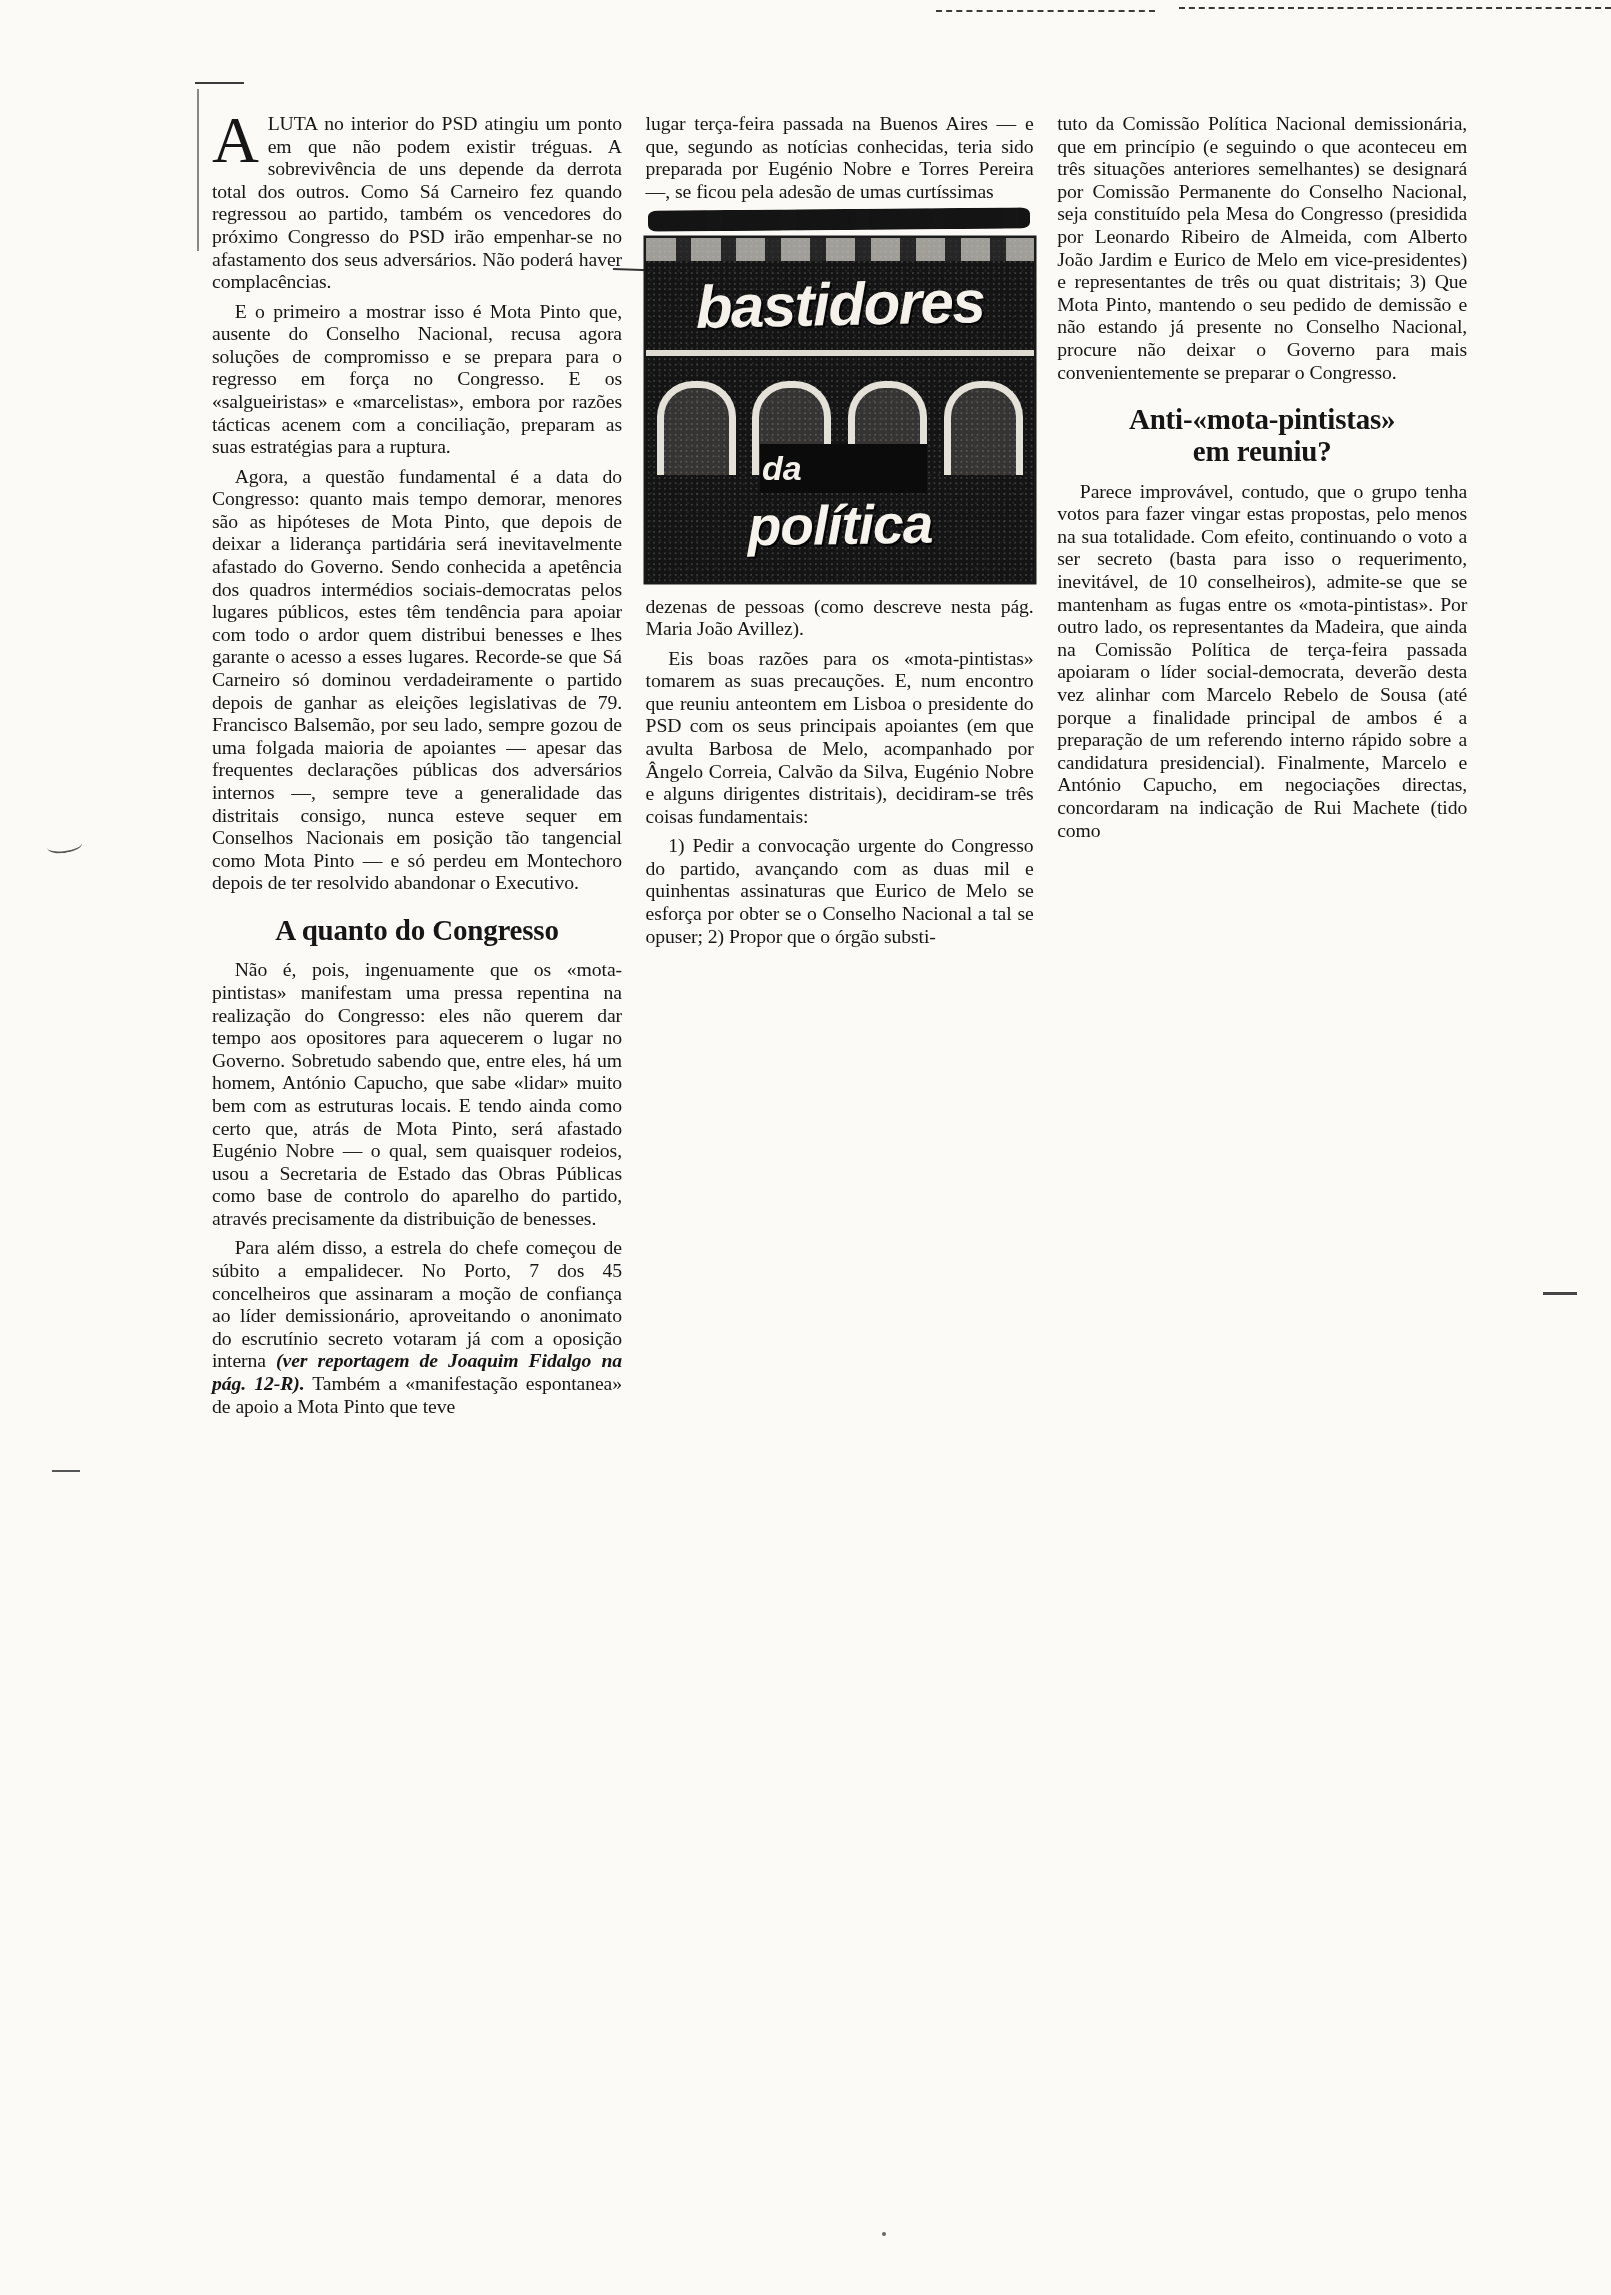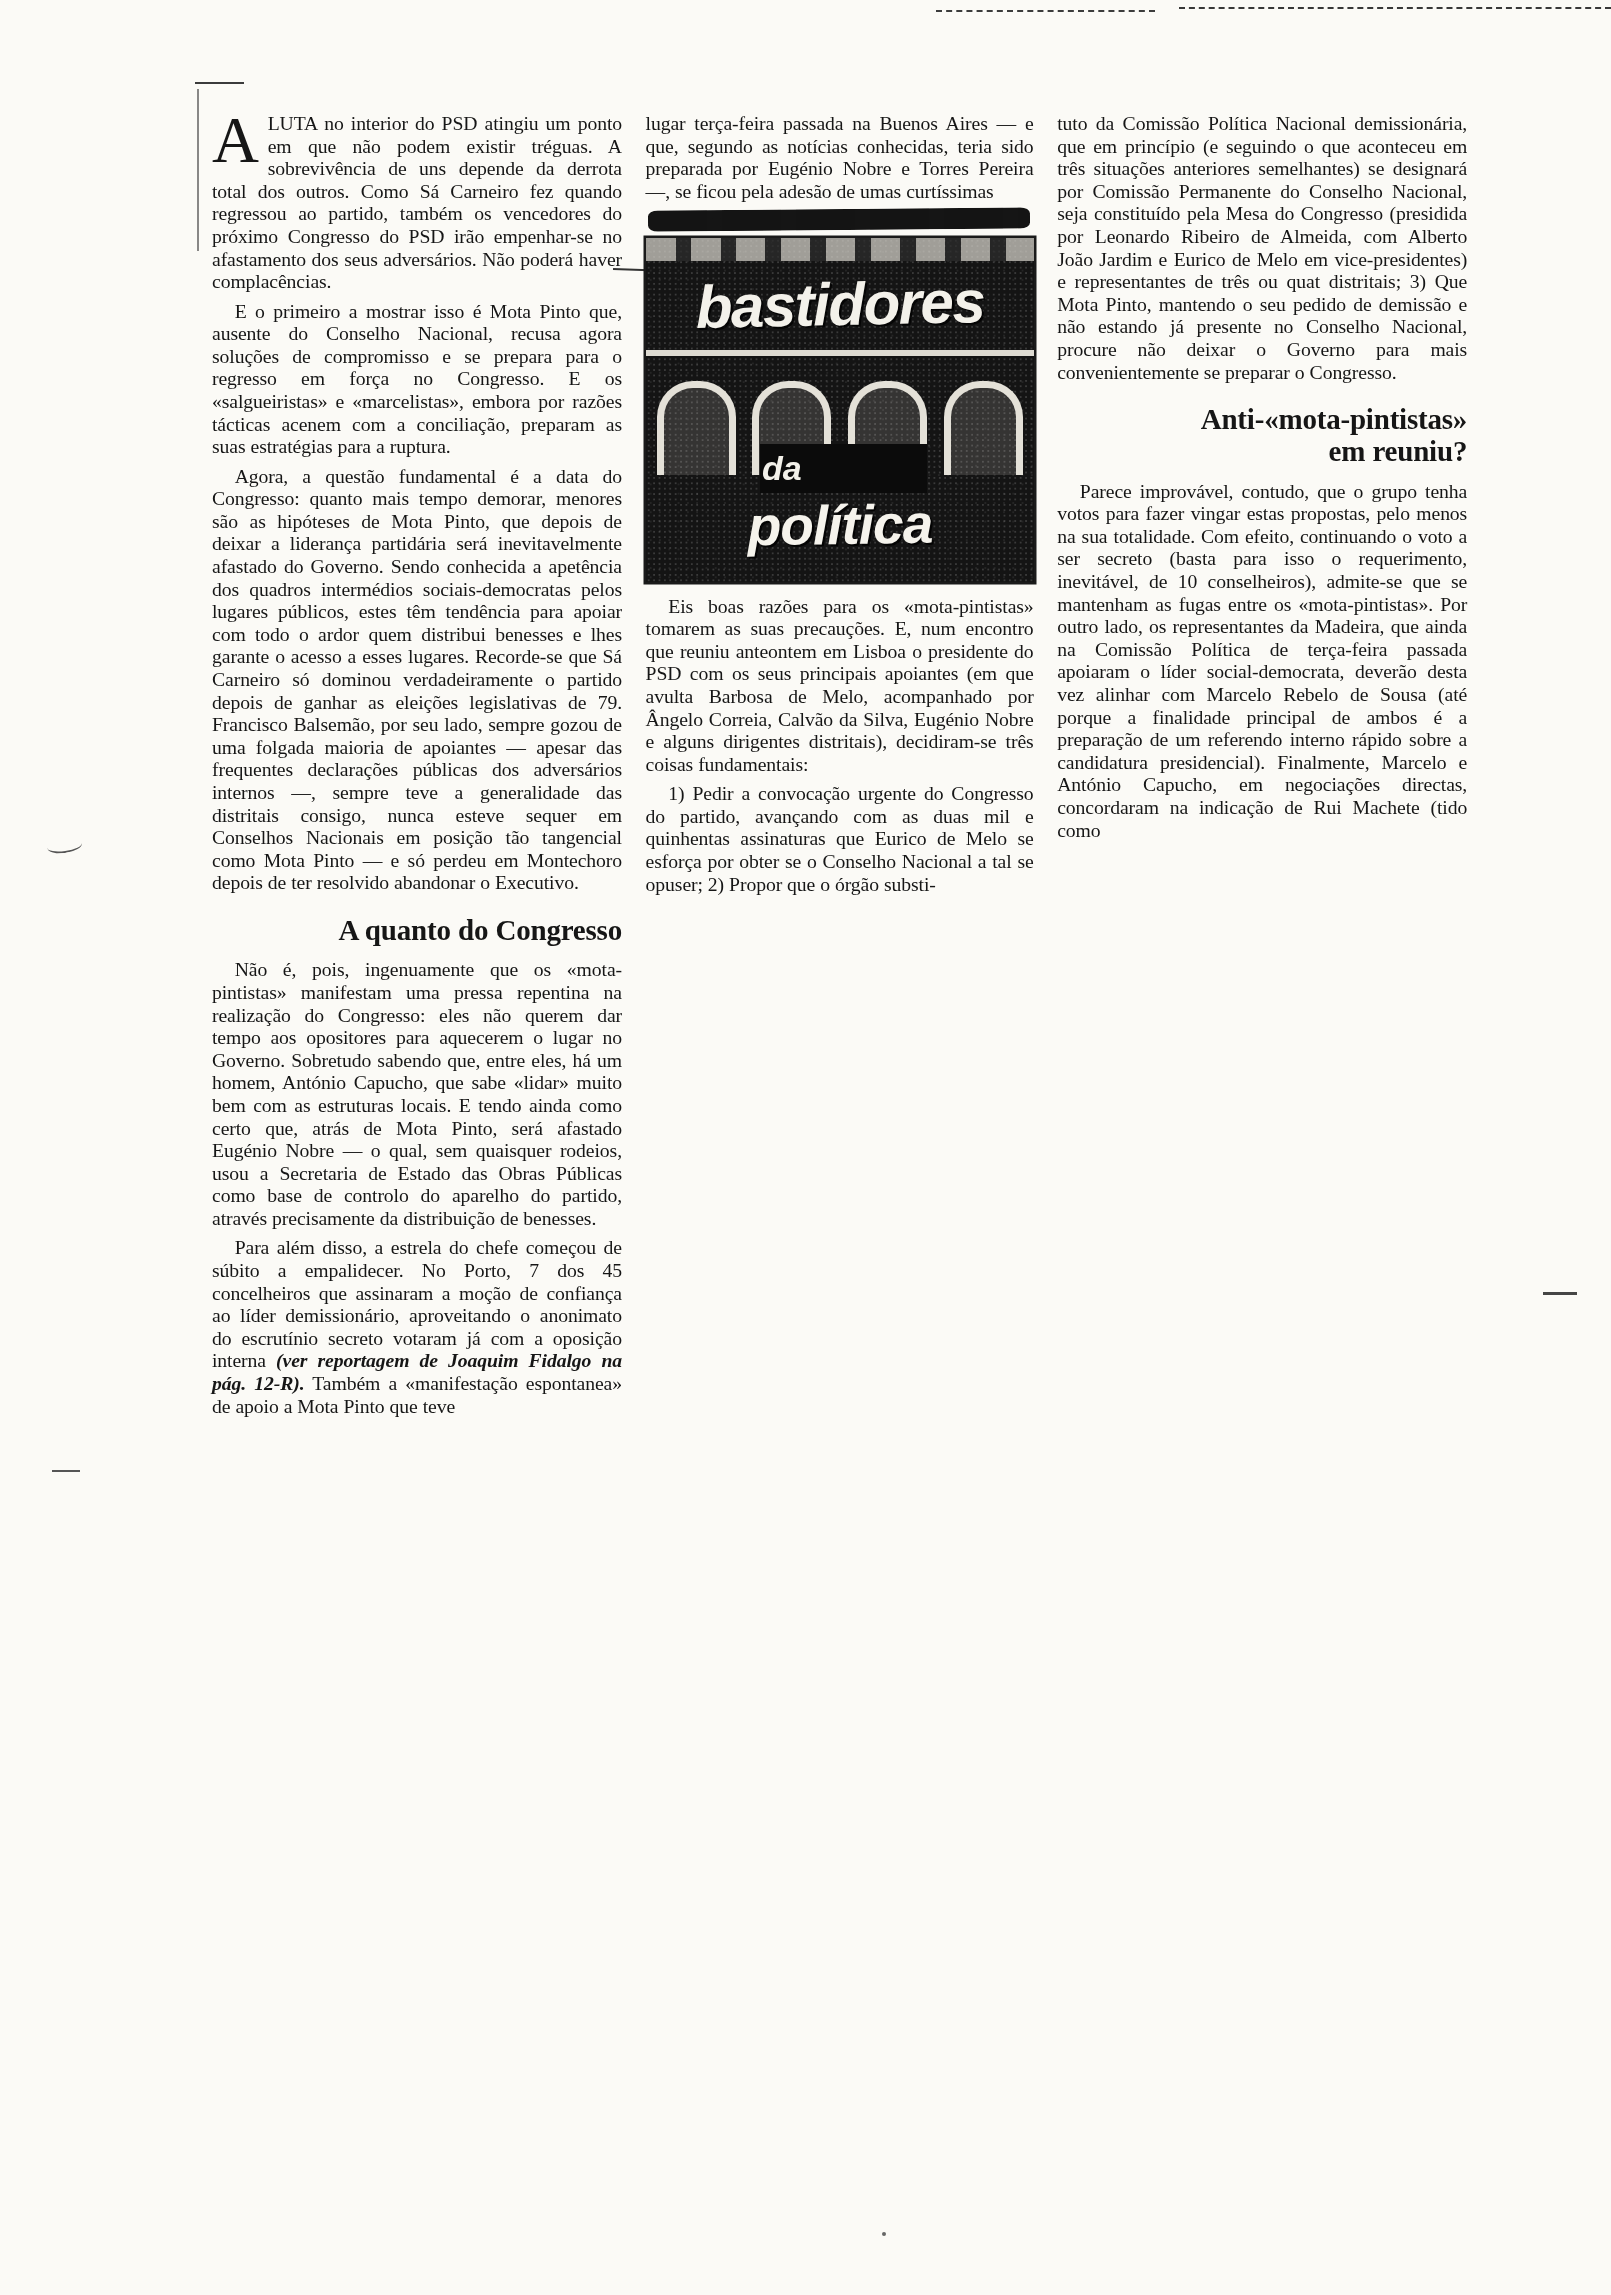--- a/index.html
+++ b/index.html
@@ -30,21 +30,21 @@
   .col p.noindent{text-indent:0;}
   .dropcap{
     float:left;
     font-size:65px;line-height:51px;
     padding:2.9px 8.8px 0 0;
   }
   h2{
     font-size:29px;line-height:32px;
     margin:19.7px 0 12.8px 0;
     font-weight:700;letter-spacing:-0.2px;
-    text-align:right;
+    text-align:center;
   }
   h2 span{display:block;}
   .bold{font-weight:700;font-style:italic;}
   
   .smudge{
     height:20.6px;margin:4.9px 3.9px 7.9px 2px;
     background:
       repeating-linear-gradient(90deg, rgba(20,20,20,1) 0 59px, rgba(20,20,20,.55) 59px 74px),
       #171717;
     border-radius:9.8px/5.9px;
@@ -160,20 +160,21 @@
         <div class="logo-arches">
           <div class="arch"></div>
           <div class="arch"></div>
           <div class="arch"></div>
           <div class="arch"></div>
         </div>
         <div class="logo-da">da</div>
         <div class="logo-politica">política</div>
       </div>
 
+      <p class="noindent">dezenas de pessoas (como descreve nesta pág. Maria João Avillez).</p>
       <p>Eis boas razões para os «mota-pintistas» tomarem as suas precauções. E, num encontro que reuniu anteontem em Lisboa o presidente do PSD com os seus principais apoiantes (em que avulta Barbosa de Melo, acompanhado por Ângelo Correia, Calvão da Silva, Eugénio Nobre e alguns dirigentes distritais), decidiram-se três coisas fundamentais:</p>
       <p>1) Pedir a convocação urgente do Congresso do partido, avançando com as duas mil e quinhentas assinaturas que Eurico de Melo se esforça por obter se o Conselho Nacional a tal se opuser; 2) Propor que o órgão substi-</p>
     </div>
 
     <div class="col">
       <p class="noindent">tuto da Comissão Política Nacional demissionária, que em princípio (e seguindo o que aconteceu em três situações anteriores semelhantes) se designará por Comissão Permanente do Conselho Nacional, seja constituído pela Mesa do Congresso (presidida por Leonardo Ribeiro de Almeida, com Alberto João Jardim e Eurico de Melo em vice-presidentes) e representantes de três ou quat distritais; 3) Que Mota Pinto, mantendo o seu pedido de demissão e não estando já presente no Conselho Nacional, procure não deixar o Governo para mais convenientemente se preparar o Congresso.</p>
       <h2>
           <span>Anti-«mota-pintistas»</span>
           <span>em reuniu?</span>
         </h2>

